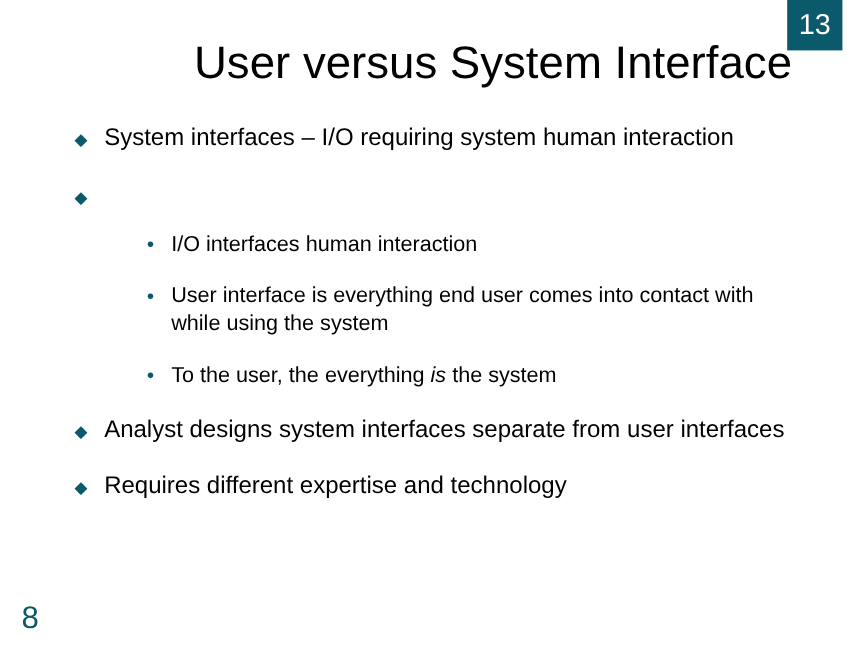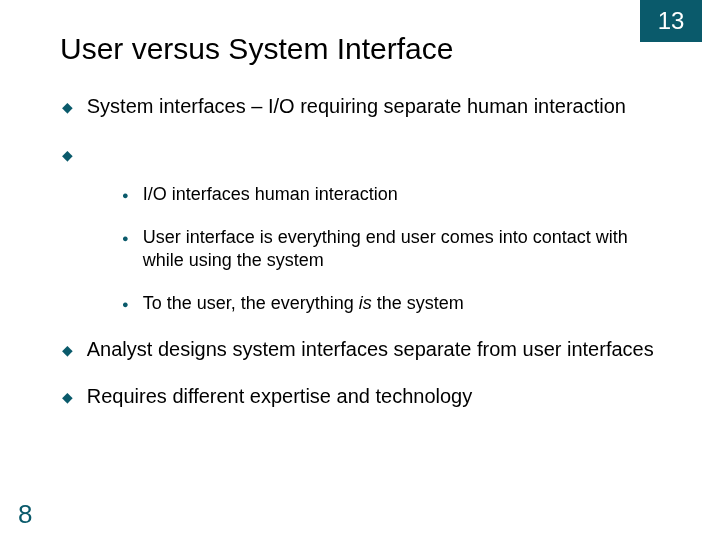--- a/index.html
+++ b/index.html
@@ -7,34 +7,34 @@
   body {
     font-family: Arial, Helvetica, sans-serif;
     background: #ffffff;
     position: relative;
     overflow: hidden;
   }
   .chapter-badge {
     position: absolute;
     top: 0;
     right: 18px;
-    width: 62px;
+    width: 46px;
     height: 42px;
     background: #0a5a6b;
     color: #ffffff;
     font-size: 24px;
     display: flex;
     align-items: center;
     justify-content: center;
   }
   .slide-title {
-    font-size: 30px;
+    font-size: 38px;
     font-weight: normal;
     color: #000000;
-    text-align: left;
+    text-align: right;
     padding-top: 32px;
     padding-bottom: 28px;
     margin-right: 60px;
     margin-left: 60px;
   }
   .content {
     padding-left: 62px;
     padding-right: 60px;
   }
   .l1 {
@@ -98,21 +98,21 @@
 <div class="chapter-badge">
   <span>13</span>
 </div>
 
 <h1 class="slide-title">User versus System Interface</h1>
 
 <div class="content">
 
   <div class="l1">
     <span class="bullet">◆</span>
-    <span>System interfaces – I/O requiring separate human interaction</span>
+    <span>System interfaces – I/O requiring system human interaction</span>
   </div>
 
   <div class="l1">
     <span class="bullet">◆</span>
   </div>
 
   <div class="l2-group">
     <div class="l2">
       <span class="bullet">●</span>
       <span>I/O interfaces human interaction</span>

